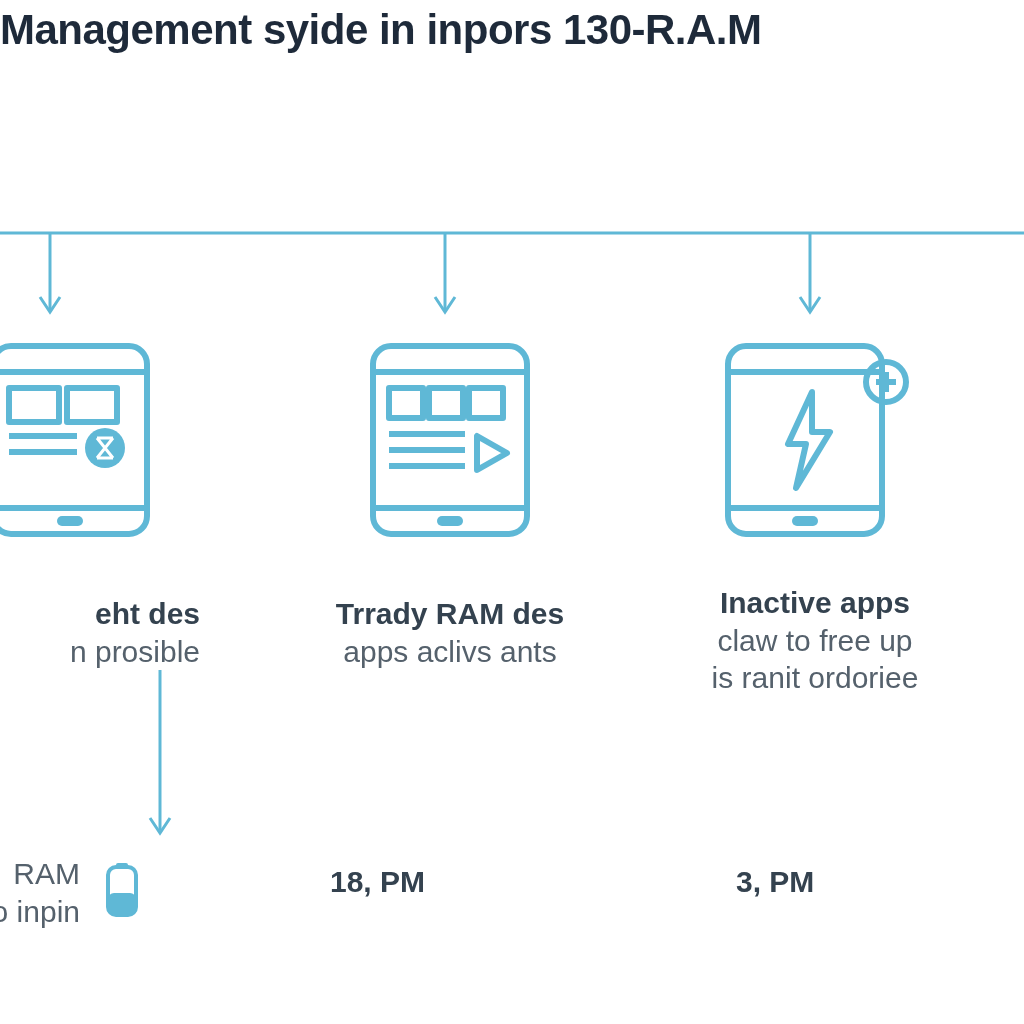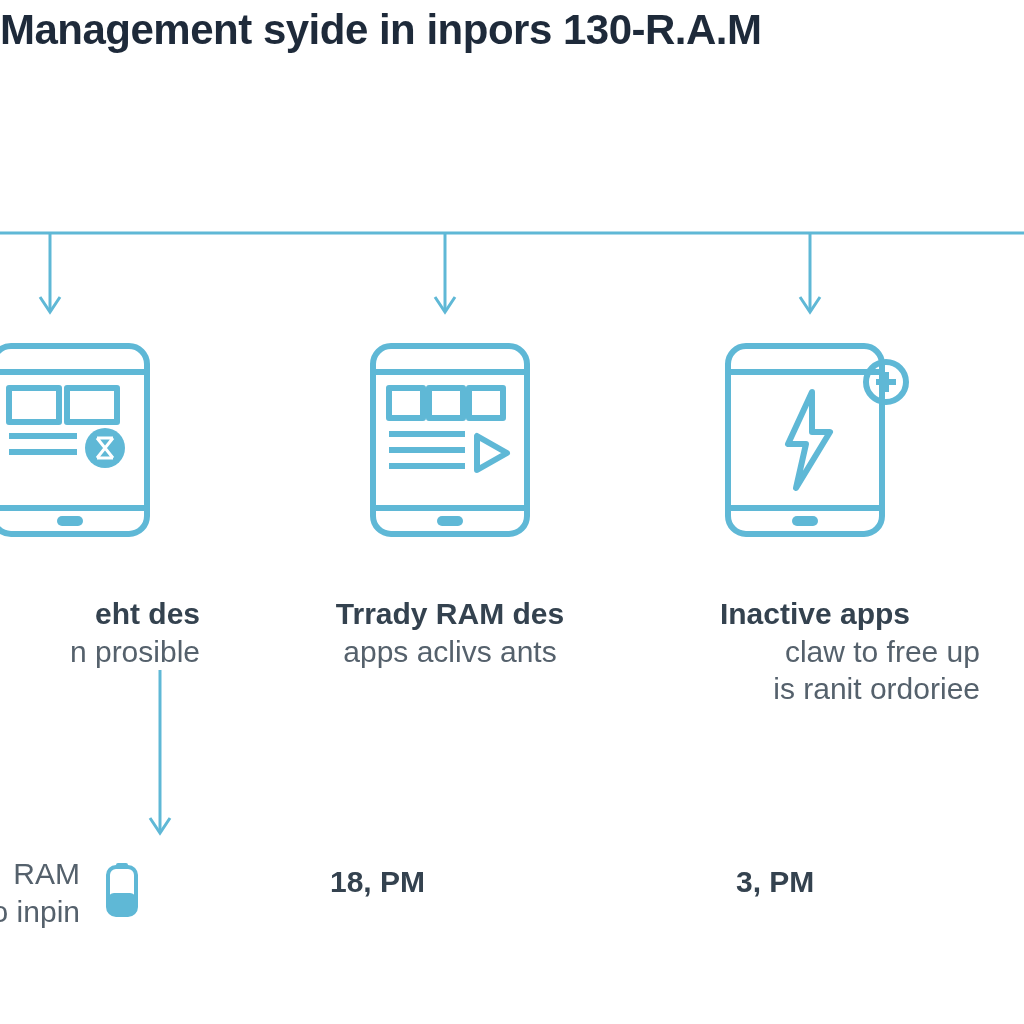--- a/index.html
+++ b/index.html
@@ -14,21 +14,21 @@
   .value { font-size: 30px; font-weight: 700; color: #34424f; position: absolute; }
   .phone-svg { display: block; margin: 0 auto; }
   .sub-row { position: absolute; left: -30px; top: 855px; width: 260px; text-align: left; }
   .sub-row .sub-text { font-size: 30px; color: #55616c; line-height: 1.25; display: inline-block; vertical-align: middle; }
   .sub-row .mini-icon { display: inline-block; vertical-align: middle; margin-left: 18px; }
   .col1 { left: -60px; top: 340px; width: 260px; }
   .col2 { left: 300px; top: 340px; width: 300px; }
   .col3 { left: 650px; top: 340px; width: 330px; }
   .col1 .label-block { text-align: right; position: absolute; top: 235px; right: 0; width: 300px; }
   .col2 .label-block { position: absolute; top: 235px; left: 0; width: 300px; }
-  .col3 .label-block { position: absolute; top: 235px; left: 0; width: 330px; }
+  .col3 .label-block { position: absolute; top: 224px; left: 0; width: 330px; }
 </style>
 </head>
 <body>
 
 <div class="canvas">
 
   <div class="title">Management syide in inpors 130-R.A.M</div>
 
   <svg class="connector" style="left:-10px; top:215px;" width="1050" height="120" viewBox="0 0 1050 120">
     <g stroke="#5fb8d6" stroke-width="3" fill="none">
@@ -134,19 +134,19 @@
 
         <polygon points="92,52 68,104 86,104 76,148 110,92 92,92" fill="none"></polygon>
 
         <circle cx="166" cy="42" r="20"></circle>
         <line x1="166" y1="32" x2="166" y2="52"></line>
         <line x1="156" y1="42" x2="176" y2="42"></line>
       </g>
     </svg>
     <div class="label-block">
       <div class="label-title">Inactive apps</div>
-      <div class="label-sub" style="white-space:pre-line;text-align:right;">claw to free up
+      <div class="label-sub" style="white-space:pre-line;">claw to free up
 is ranit ordoriee</div>
     </div>
   </div>
   <div class="value" style="left:700px; top:865px;margin-left:36px;">3, PM</div>
 
 </div>
 
 </body></html>

